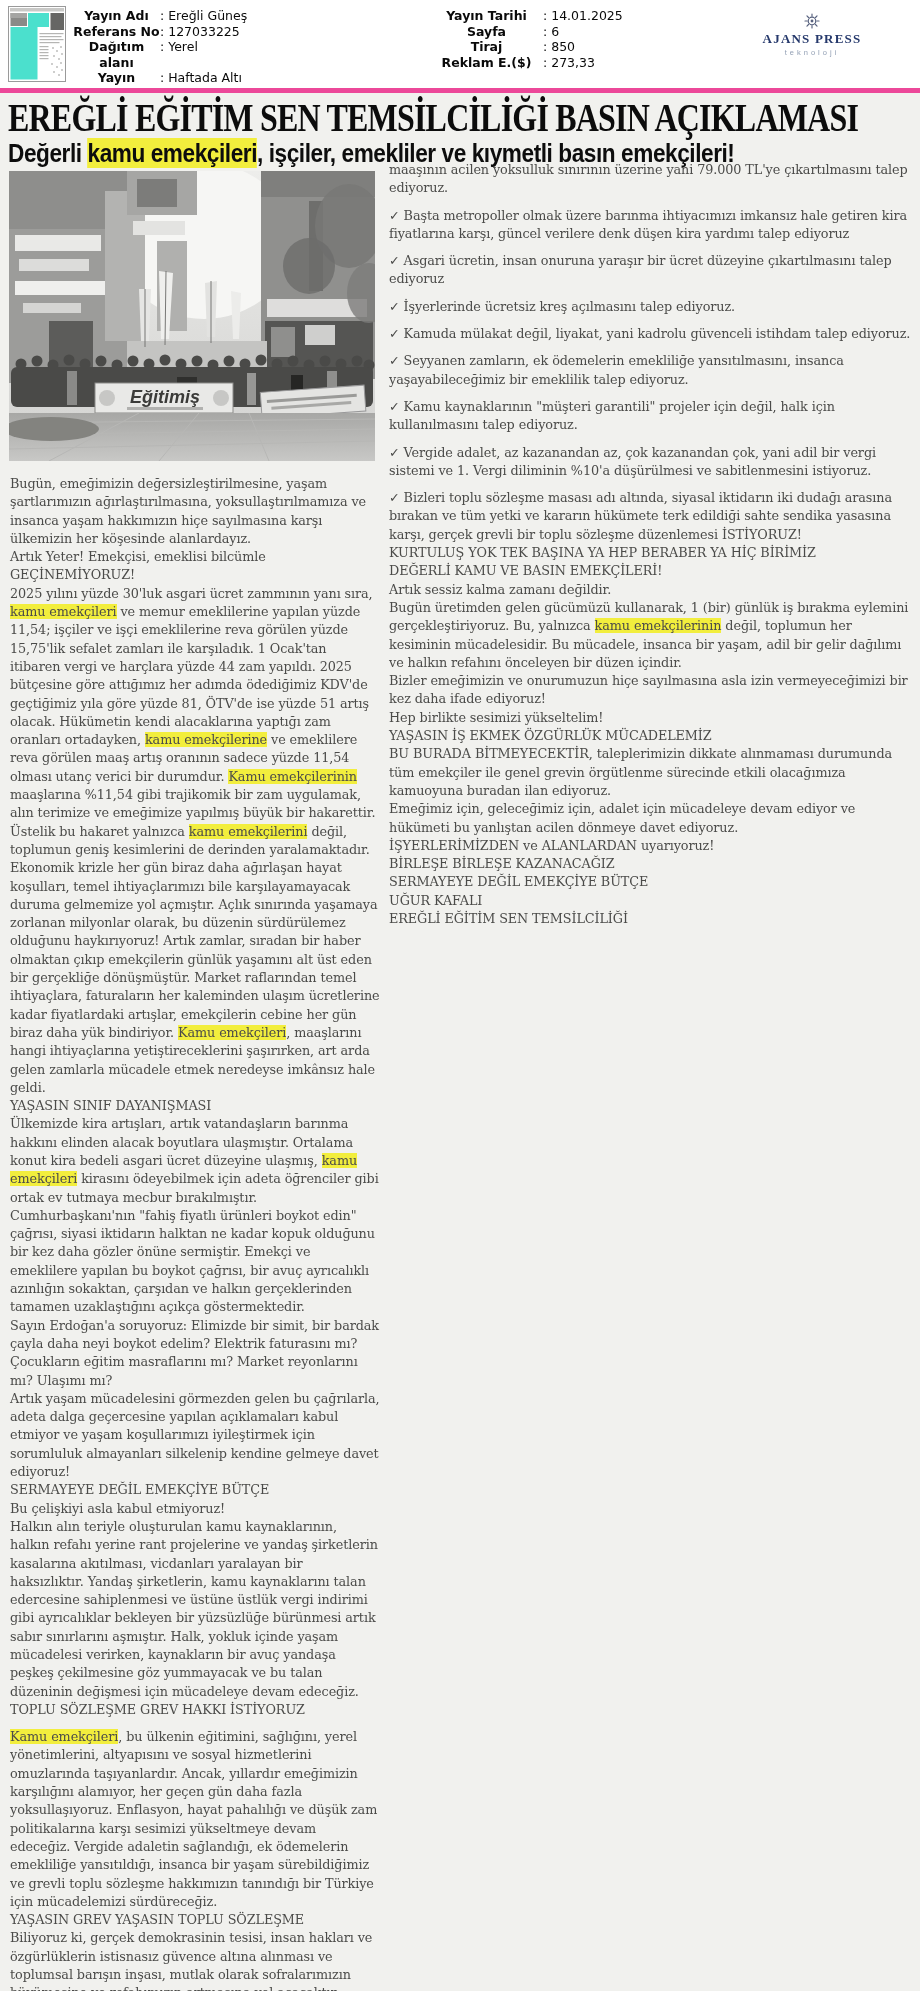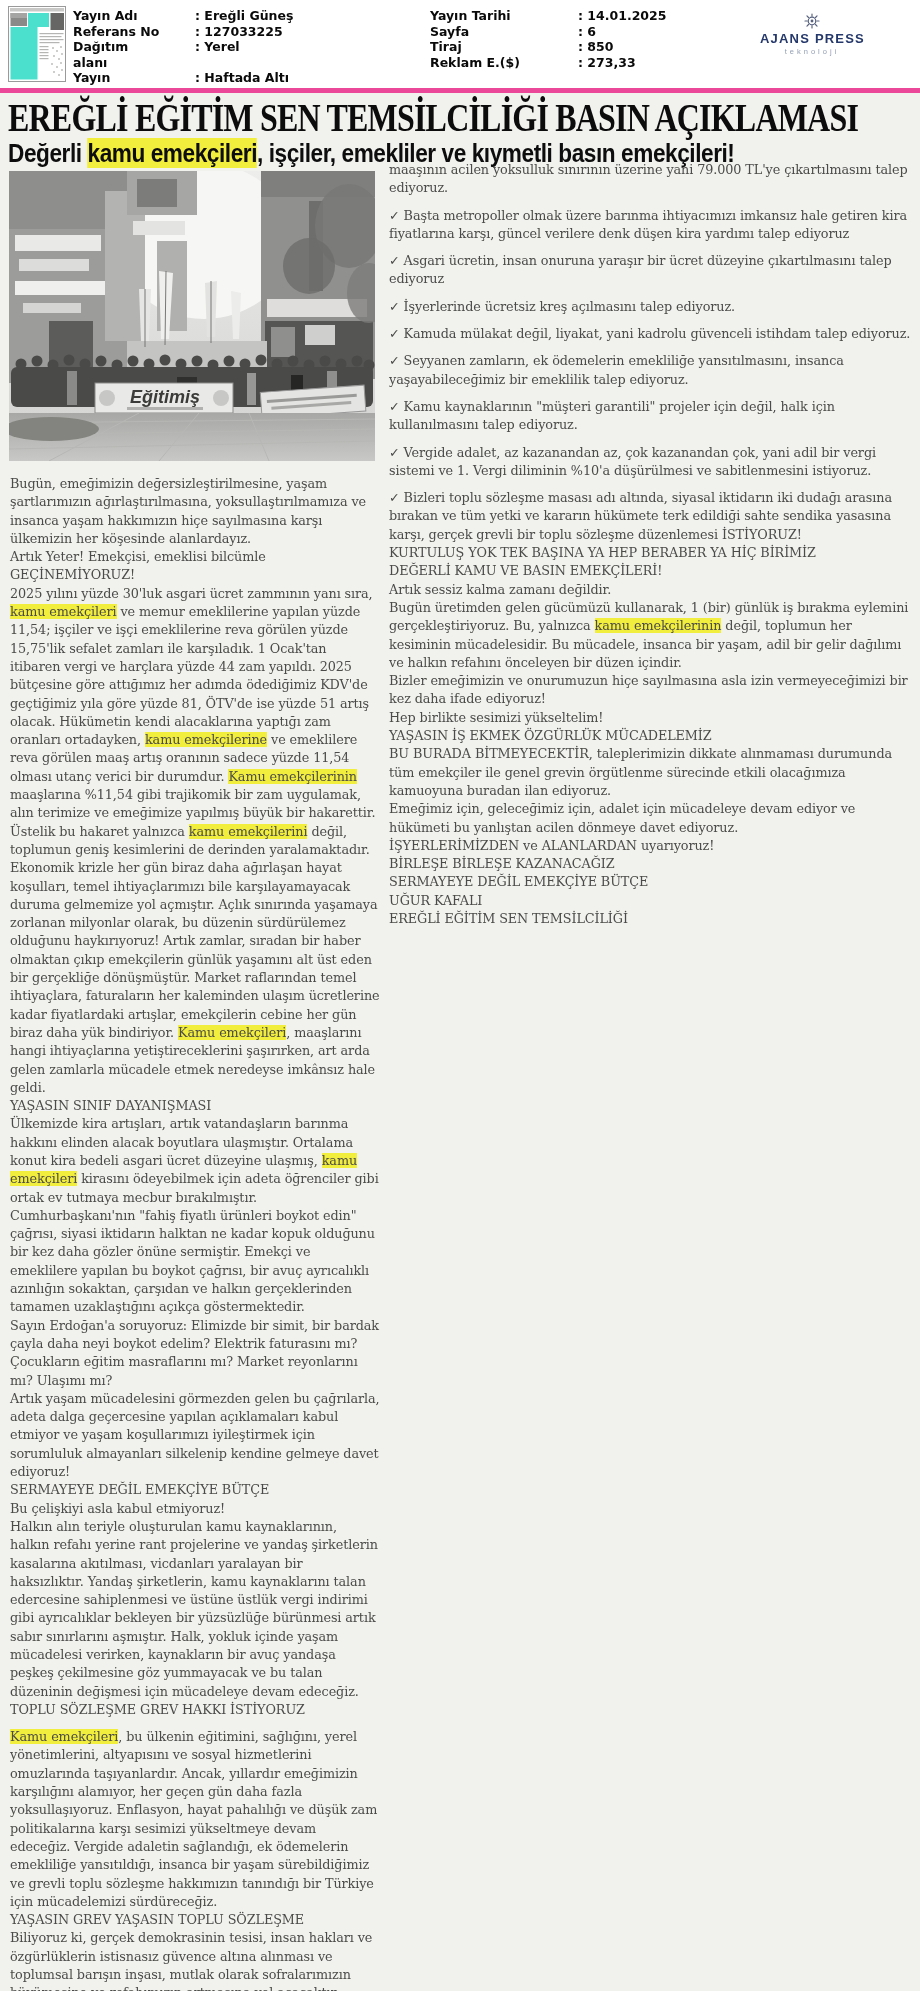--- a/index.html
+++ b/index.html
@@ -1,32 +1,32 @@
 <!DOCTYPE html>
 <html style="--hl: #f2ee3d; --navy: #25386b;"><head>
 <meta charset="utf-8">
 <style>
   html,body{margin:0;padding:0;background:#ffffff;}
   .page{position:relative;width:920px;height:1991px;background:#ffffff;overflow:hidden;
         font-family:"Liberation Sans",sans-serif;}
   
   .header{position:absolute;left:0;top:0;width:920px;height:88px;background:#ffffff;}
   .thumb{position:absolute;left:8px;top:5px;width:58px;height:78px;}
-  .meta{position:absolute;top:8px;}
+  .meta{position:absolute;top:8px;text-align:center;}
   .meta-left{left:73px;}
   .meta-right{left:430px;}
   .meta-row{display:flex;font-size:12.5px;line-height:15.6px;color:#0a0a0a;
             font-family:"DejaVu Sans","Liberation Sans",sans-serif;}
   .meta-left .meta-label{width:87px;font-weight:bold;}
   .meta-right .meta-label{width:113px;font-weight:bold;}
-  .meta-value{font-weight:bold;white-space:pre;margin-left:35px;}
+  .meta-value{font-weight:normal;white-space:pre;}
   .logo{position:absolute;left:760px;top:12px;width:104px;text-align:center;}
   .logo-gear{width:18px;height:18px;display:block;margin:0 auto 1px auto;}
   .logo-name{font-size:13px;font-weight:bold;letter-spacing:1.2px;color:var(--navy,#25386b);
-             font-family:Liberation Sans, sans-serif;white-space:nowrap;}
+             font-family:Liberation Serif, serif;white-space:nowrap;}
   .logo-sub{font-size:7.5px;letter-spacing:3px;color:#93a0b5;margin-top:1px;}
   
   .clip{position:absolute;left:0;top:88px;width:920px;height:1903px;background:#f1f1ee;
         border-top:5px solid #ec4899;box-sizing:border-box;overflow:hidden;}
   .headline{position:absolute;left:8px;top:1px;margin:0;white-space:nowrap;
             font-family:"Liberation Serif",serif;font-weight:bold;font-size:40px;
             letter-spacing:-1px;color:#0c0c0c;transform:scaleX(0.80);transform-origin:0 0;}
   .subtitle{position:absolute;left:8px;top:45px;white-space:nowrap;
             font-family:"Liberation Sans",sans-serif;font-weight:bold;font-size:26px;
             letter-spacing:-0.5px;color:#0d0d0d;transform:scaleX(0.87);transform-origin:0 0;}

